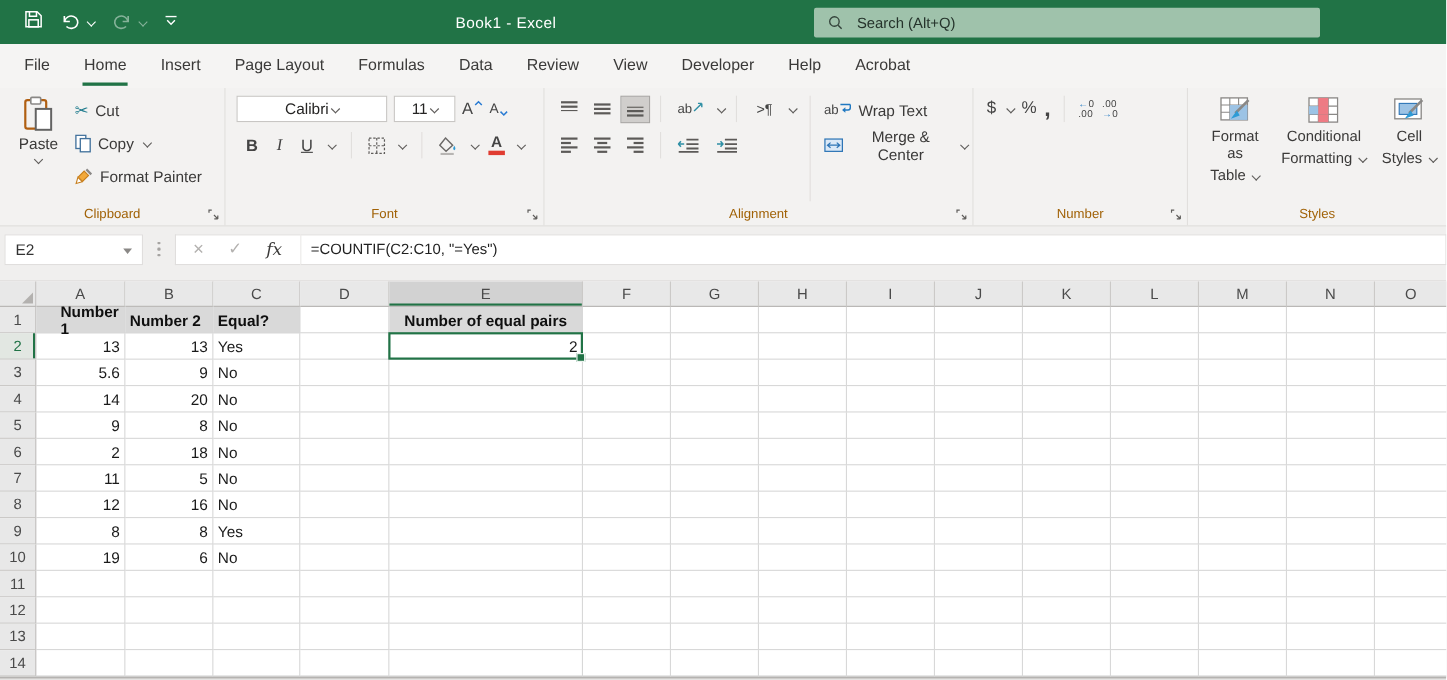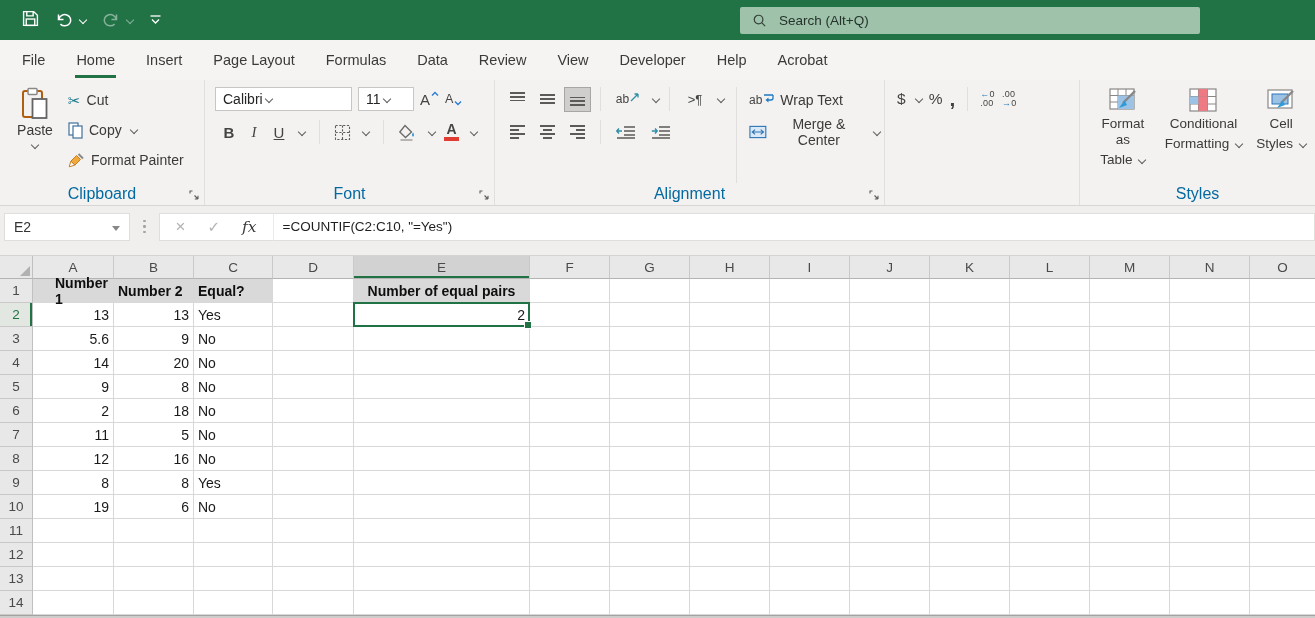--- a/index.html
+++ b/index.html
@@ -24,36 +24,36 @@
   
   .tabrow{height:40px;background:#f5f4f3;display:flex;align-items:stretch;padding-left:8px;gap:3px}
   .tab{position:relative;padding:0 14px;display:flex;align-items:center;font-size:14.5px;color:#3b3a39}
   .tab.active::after{content:"";position:absolute;left:13px;right:13px;bottom:2px;height:3.5px;background:var(--excel-green)}
 
   
   .ribbon{display:flex;height:125px;background:var(--ribbon-bg);border-bottom:1px solid #d8d6d4;box-sizing:content-box}
   .rgroup{position:relative;height:125px;border-right:1px solid #e1dfdd;display:flex;flex-direction:column;box-sizing:border-box}
   .rg-body{flex:1;display:flex;padding:7px 4px 0 10px;box-sizing:border-box}
   .rg-foot{height:22px;position:relative;display:flex;align-items:center;justify-content:center}
-  .rg-label{font-size:16px;color:#0369a1}
+  .rg-label{font-size:12px;color:#a16207}
   .launcher{position:absolute;right:5px;bottom:5px;line-height:0}
   .vsep{width:1px;height:24px;background:#e1dfdd;margin:0 5px;flex:0 0 auto}
 
   
   .paste-btn{width:50px;display:flex;flex-direction:column;align-items:center;gap:2px;font-size:14px}
   .paste-btn .chv{margin:2px 0 0 0}
   .cb-col{display:flex;flex-direction:column;justify-content:flex-start;gap:4px;margin-left:8px}
   .sbtn{display:flex;align-items:center;gap:6px;height:26px;font-size:14px;color:#3b3a39}
   .scissors{color:#1d7a8c;font-size:15px;line-height:1}
 
   
   .f-rows{display:flex;flex-direction:column;gap:9px;width:100%}
   .f-r1{display:flex;align-items:center;gap:6px}
   .f-r2{display:flex;align-items:center;gap:9px;padding-left:6px}
-  .combo{border:1px solid #c8c6c4;background:#fff;height:24px;display:flex;align-items:center;justify-content:flex-start;padding:0 7px;font-size:14px;color:#252423;box-sizing:border-box}
+  .combo{border:1px solid #c8c6c4;background:#fff;height:24px;display:flex;align-items:center;justify-content:center;padding:0 7px;font-size:14px;color:#252423;box-sizing:border-box}
   .lb{font-size:15px;color:#444;width:16px;text-align:center}
   .lb.b{font-weight:bold}
   .lb.i{font-style:italic;font-family:"Liberation Serif",serif}
   .lb.u{text-decoration:underline}
   .fsz{display:flex;align-items:flex-start;gap:1px;font-size:15px;color:#444}
   .fsz.sm{font-size:12.5px;align-items:flex-end}
   .fc{display:flex;flex-direction:column;align-items:center;gap:1px}
   .fc-a{font-size:14px;font-weight:bold;color:#444;line-height:13px}
   .fc-bar{width:15px;height:3.5px;background:var(--accent-red)}
 
@@ -145,20 +145,21 @@
           </svg>
         <i class="chv w"></i>
       </button>
       <button>
         <svg width="13" height="10" viewBox="0 0 13 10">
             <path d="M1.5 1 h10" stroke="#fff" stroke-width="1.3"></path>
             <path d="M3 4.5 L6.5 8 L10 4.5" fill="none" stroke="#fff" stroke-width="1.3"></path>
           </svg>
       </button>
     </div>
+    <div class="wintitle">Book1  -  Excel</div>
     <div class="searchbox">
       <svg width="15" height="15" viewBox="0 0 16 16">
           <circle cx="7" cy="7" r="4.6" fill="none" stroke="#33423a" stroke-width="1.3"></circle>
           <path d="M10.6 10.6 L14 14" stroke="#33423a" stroke-width="1.3"></path>
         </svg>
       <span>Search (Alt+Q)</span>
     </div>
   </div>
 
   <div class="tabrow" id="tabrow">
@@ -404,20 +405,26 @@
             <button class="dec">
               <span><i class="arr">←</i><span>0</span></span>
               <span>.00</span>
             </button>
             <button class="dec">
               <span>.00</span>
               <span><i class="arr">→</i><span>0</span></span>
             </button>
           </div>
         </div>
+      </div>
+      <div class="rg-foot">
+        <span class="rg-label">Number</span>
+        <span class="launcher"><svg width="10" height="10" viewBox="0 0 10 10">
+              <path d="M1 3.5 V1 H3.5 M5.5 5.5 L9 9 M9 9 V5.8 M9 9 H5.8" fill="none" stroke="#5f5d5b" stroke-width="1.1"></path>
+            </svg></span>
       </div>
     </div>
 
     <div class="rgroup" style="width:235px;border-right:none">
       <div class="rg-body st-body">
         <button class="bigbtn">
           <svg width="28" height="24" viewBox="0 0 28 24">
               <rect x="1" y="1" width="24" height="20" fill="#fff" stroke="#8a8886" stroke-width="1.2"></rect>
               <path d="M9 1 V21 M17 1 V21 M1 7.5 H25 M1 14 H25" stroke="#8a8886" stroke-width="1"></path>
               <rect x="9" y="7.5" width="16" height="13.5" fill="#9cc3e5"></rect>

